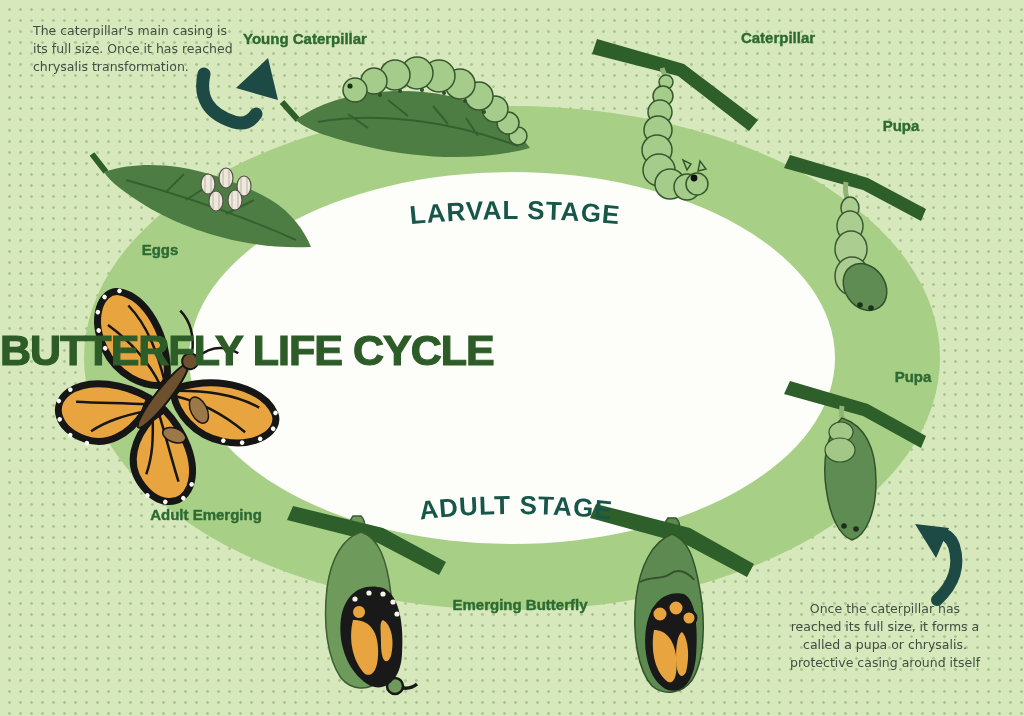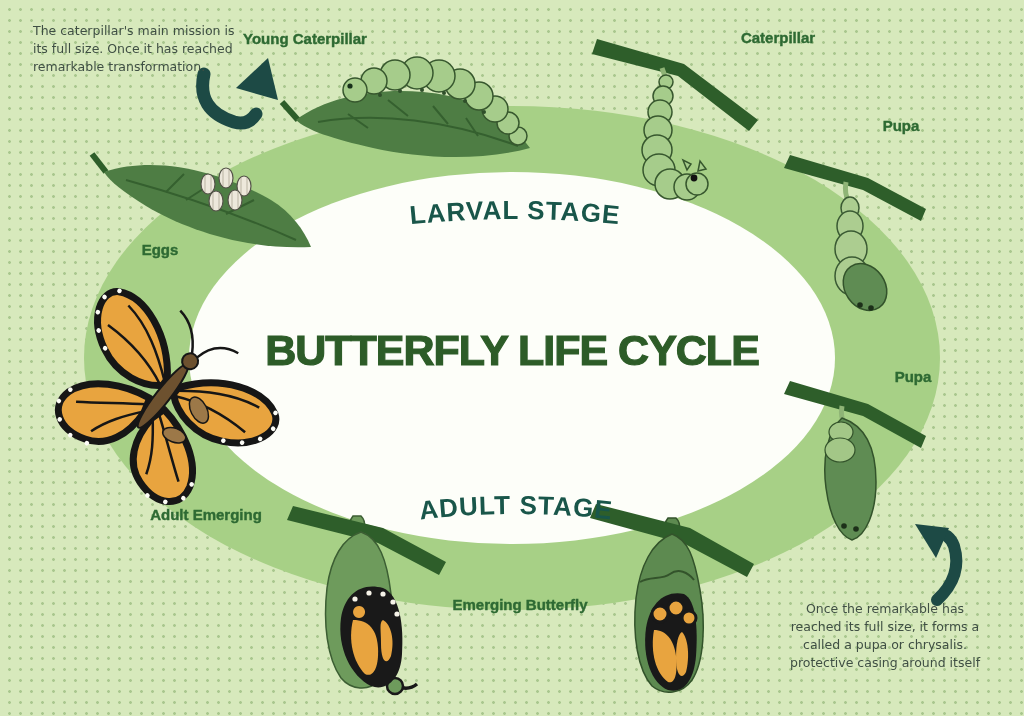--- a/index.html
+++ b/index.html
@@ -12,21 +12,21 @@
   }
   .abs{position:absolute;}
   #ring{left:84px;top:106px;width:856px;height:504px;border-radius:50%;background:#a7d086;z-index:1;}
   #inner{left:189px;top:172px;width:646px;height:372px;border-radius:50%;background:#fdfef9;z-index:2;}
   .ill{z-index:3;overflow:visible;}
   .lbl{
     z-index:4;transform:translateX(-50%);white-space:nowrap;
     font-weight:bold;font-size:15px;color:#2e6a33;-webkit-text-stroke:.4px #2e6a33;
   }
   #title{
-    left:0;right:0;top:326px;text-align:center;z-index:4;
+    left:0;right:0;top:326px;z-index:4;
     font-weight:bold;font-size:43px;letter-spacing:-1px;color:#2d5c28;
     -webkit-text-stroke:1.2px #2d5c28;
   }
   .stage-arc{z-index:4;overflow:visible;}
   .stage-arc text{
     font-family:"Liberation Sans",sans-serif;font-weight:bold;font-size:26px;
     fill:#19564a;letter-spacing:1px;
   }
   .note{z-index:4;color:#3f4f44;font-family:"DejaVu Sans",sans-serif;font-size:12.5px;line-height:18px;}
   .note div{white-space:nowrap;}
@@ -34,27 +34,27 @@
 </style>
 </head>
 <body>
 
 <div id="stage">
 
   <div id="ring" class="abs"></div>
   <div id="inner" class="abs"></div>
 
   <div id="note-top-left" class="abs note" style="left:33px;top:22px;">
-    <div>The caterpillar's main mission is</div>
+    <div>The caterpillar's main casing is</div>
     <div>its full size. Once it has reached</div>
-    <div>remarkable transformation.</div>
+    <div>chrysalis transformation.</div>
   </div>
 
   <div id="note-bottom-right" class="abs note" style="left:790px;top:600px;width:190px;">
-    <div>Once the remarkable has</div>
+    <div>Once the caterpillar has</div>
     <div>reached its full size, it forms a</div>
     <div>called a pupa or chrysalis.</div>
     <div>protective casing around itself</div>
   </div>
 
   <div id="title" class="abs">BUTTERFLY LIFE CYCLE</div>
 
   <svg class="abs stage-arc" style="left:350px;top:184px;" width="330" height="60" viewBox="0 0 330 60">
     <path id="arc-larval" d="M 15 46 Q 165 24 315 46" fill="none"></path>
     <text text-anchor="middle"><textPath href="#arc-larval" startOffset="50%">LARVAL STAGE</textPath></text>

